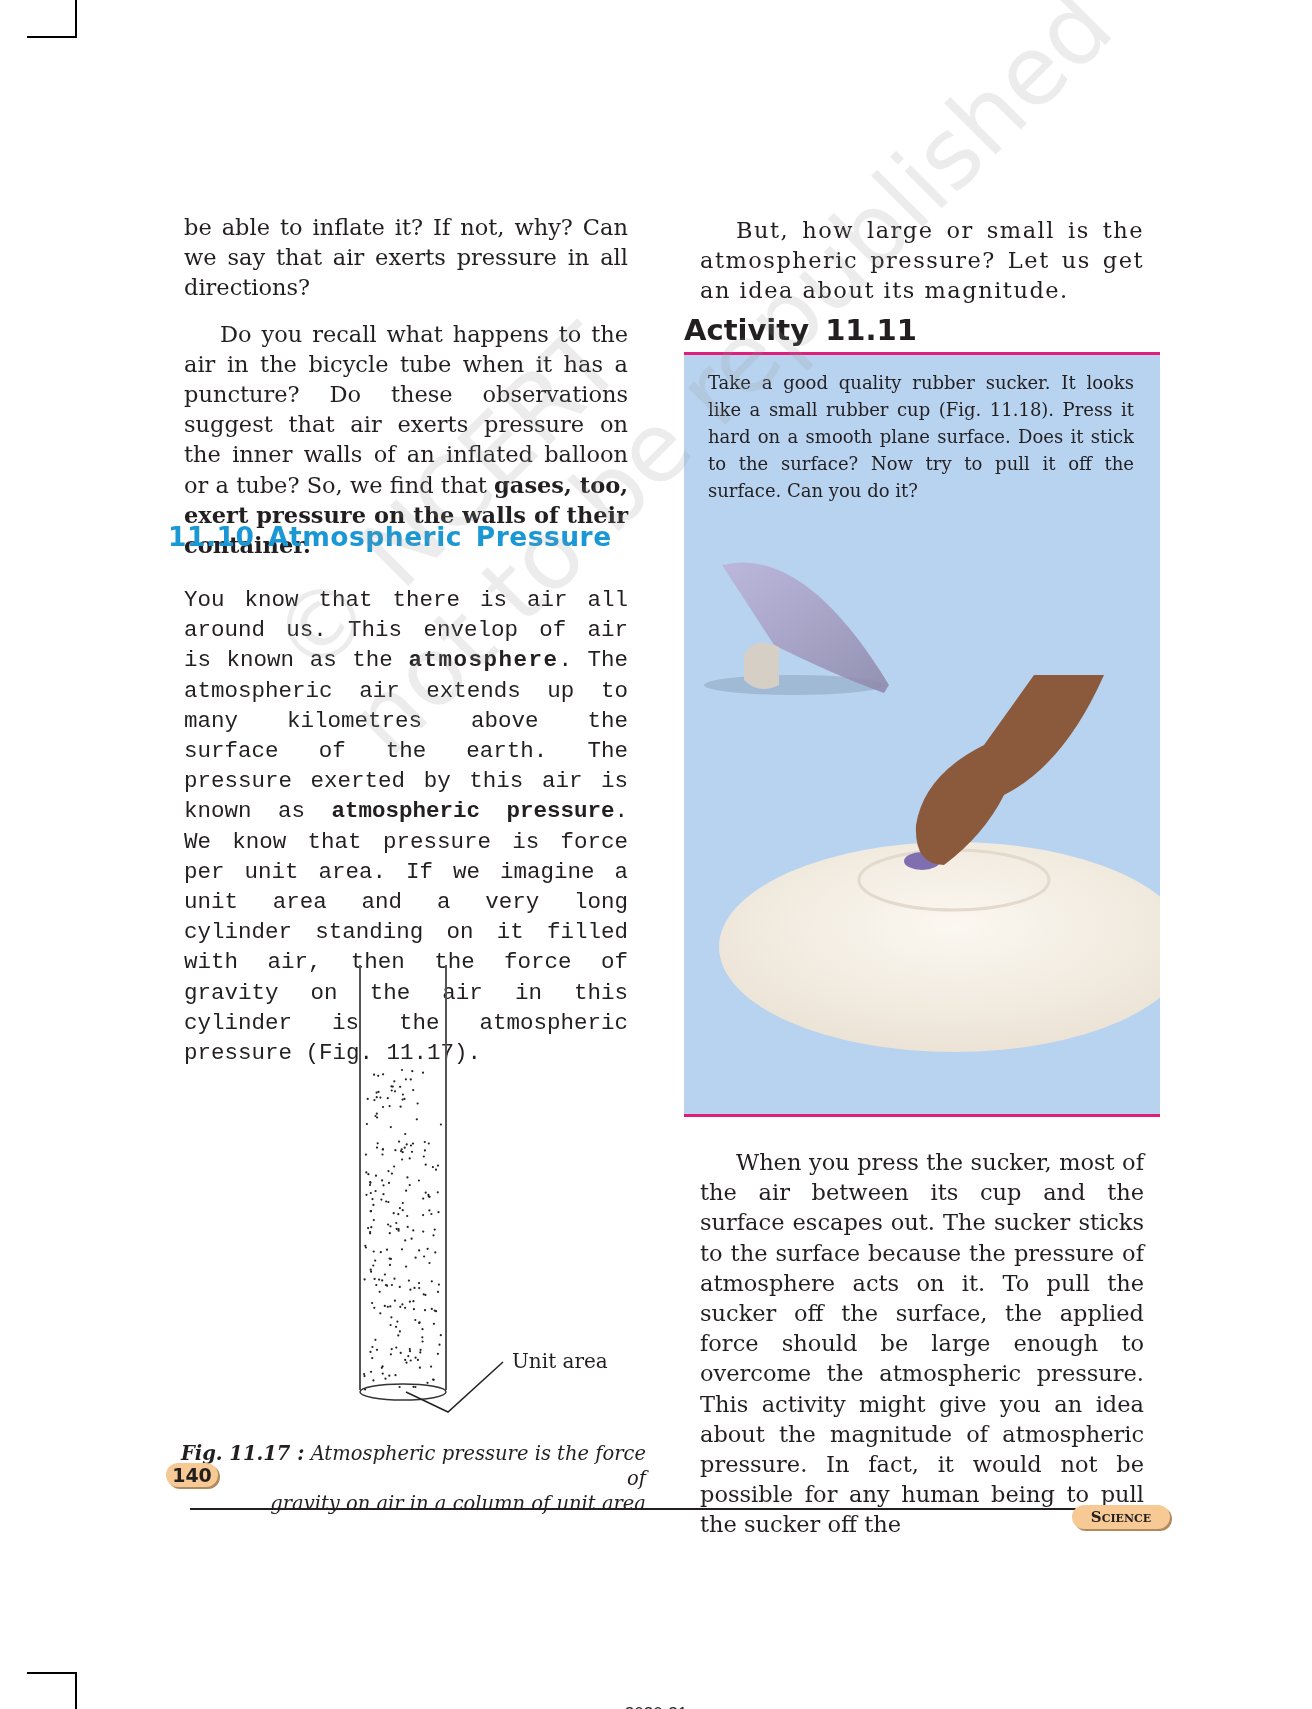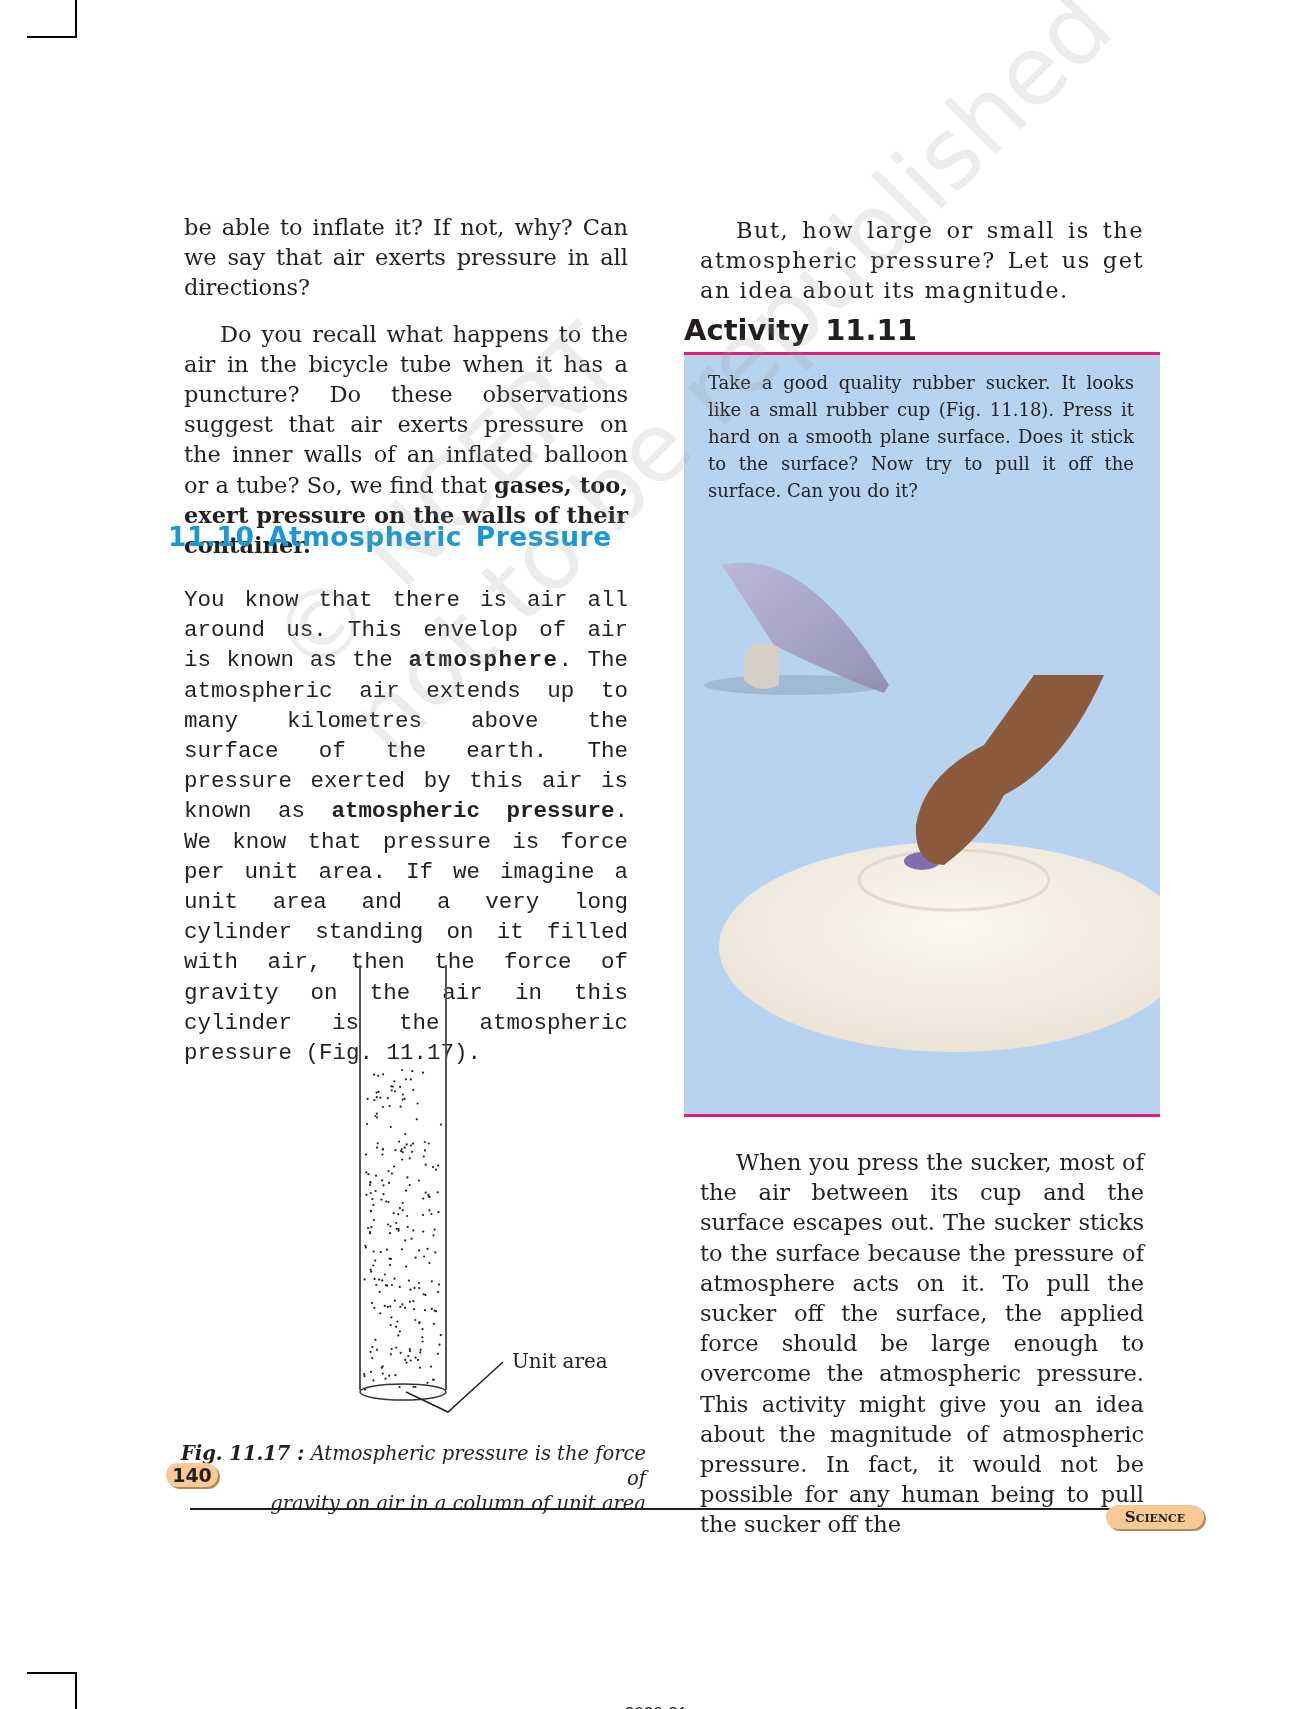--- a/index.html
+++ b/index.html
@@ -26,21 +26,21 @@
     .cap-indent { padding-left: 127px; display: block; }
     .right-bottom { left: 684px; width: 476px; top: 1131px; }
     .fig17 { position: absolute; left: 340px; top: 960px; width: 300px; height: 470px; }
     .unit-label { position: absolute; left: 512px; top: 1349px; font-size: 20px; }
     .fig17-caption { position: absolute; left: 168px; top: 1441px; width: 478px; font-size: 19.5px; line-height: 25px; font-style: italic; text-align: right; }
     .fig17-caption .fig-label { font-family: "DejaVu Serif", serif; }
     .footer-line { position: absolute; left: 190px; top: 1508px; width: 960px; height: 2px; background: #231f20; }
     .page-num { position: absolute; left: 166px; top: 1463px; width: 52px; height: 24px; border-radius: 12px;
                 background: #f6c995; box-shadow: 2px 2px 0 #b08a5e; font-family: "DejaVu Sans", sans-serif; font-weight: bold;
                 font-size: 19px; line-height: 24px; text-align: center; color: #231f20; }
-    .book-name { position: absolute; left: 1106px; top: 1505px; width: 98px; height: 24px; border-radius: 12px;
+    .book-name { position: absolute; left: 1072px; top: 1505px; width: 98px; height: 24px; border-radius: 12px;
                  background: #f6c995; box-shadow: 2px 2px 0 #b08a5e; font-family: "DejaVu Serif", serif; font-weight: bold;
                  font-size: 15px; line-height: 24px; text-align: center; font-variant: small-caps; color: #231f20; }
     .year { position: absolute; left: 0; width: 1312px; top: 1704px; text-align: center; font-family: "Liberation Sans", sans-serif; font-size: 17px; color: #231f20; }
     .watermark { position: absolute; left: 250px; top: 620px; width: 900px; transform: rotate(-45deg); transform-origin: left top;
                  font-family: "DejaVu Sans", sans-serif; font-size: 96px; color: rgba(150,150,150,0.18); pointer-events: none; white-space: nowrap; line-height: 110px; }
     .photo { position: absolute; left: 0; top: 180px; width: 476px; height: 520px; }
   </style>
 </head>
 <body>
 

